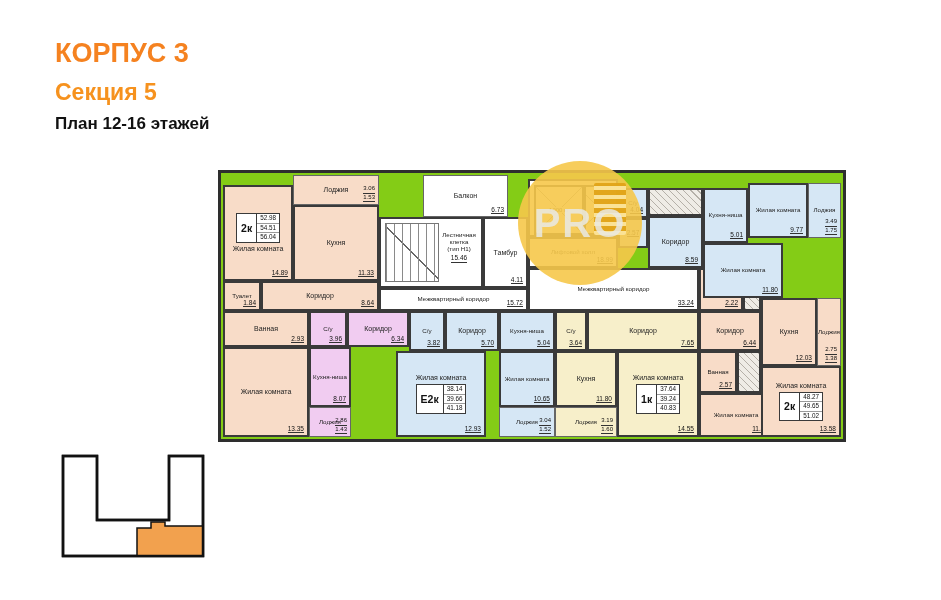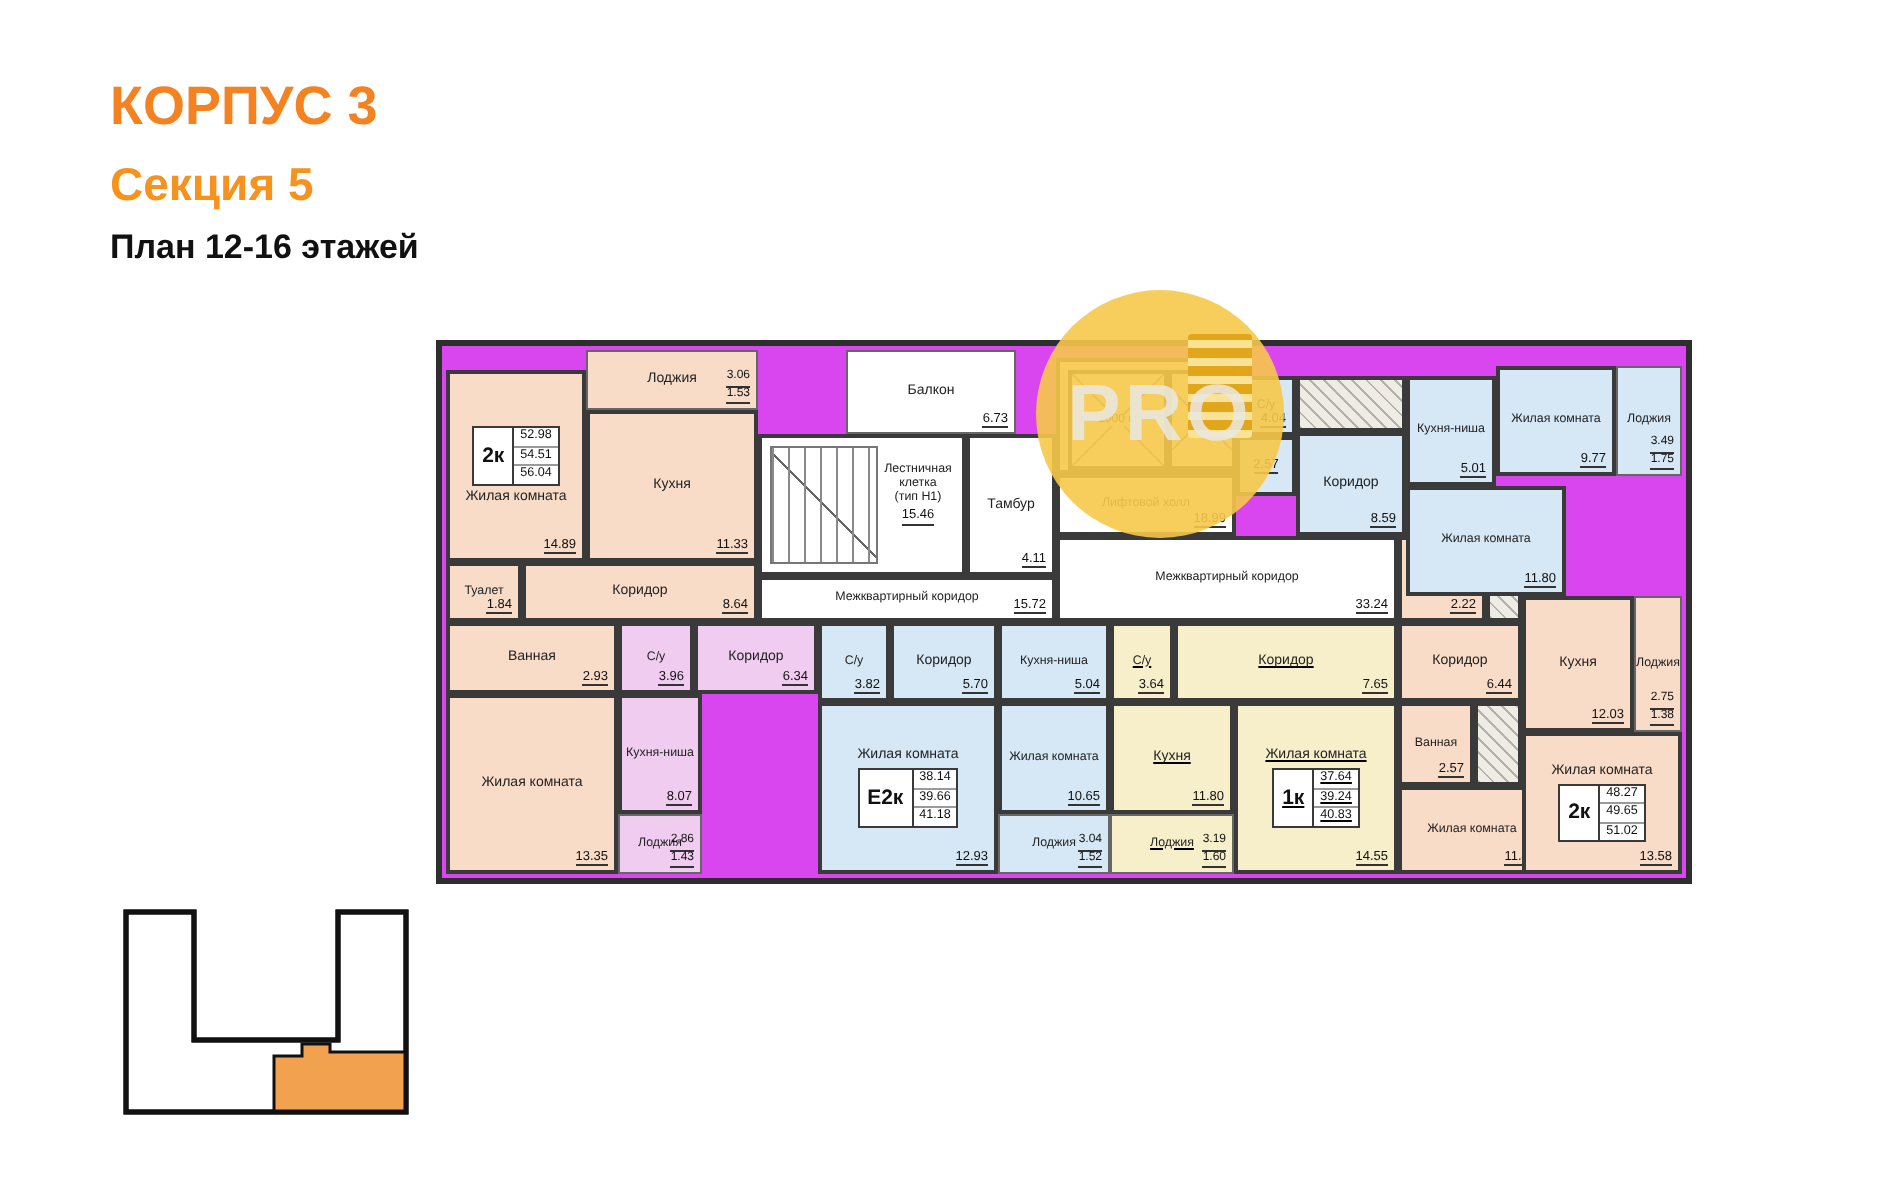--- a/index.html
+++ b/index.html
@@ -5,29 +5,29 @@
   html,body{margin:0;padding:0;}
   body{width:941px;height:600px;position:relative;background:#fff;overflow:hidden;
        font-family:"Liberation Sans", sans-serif;}
   
   #hdr{position:absolute;left:55px;top:40px;}
   #hdr .t1{font-size:27px;font-weight:bold;color:#F58220;line-height:1.0;margin-bottom:14px;}
   #hdr .t2{font-size:23px;font-weight:bold;color:#F6921E;line-height:1.0;margin-bottom:11px;}
   #hdr .t3{font-size:17px;font-weight:bold;color:#111;line-height:1.0;}
   
   #plan{position:absolute;left:218px;top:170px;width:622px;height:266px;
-        border:3px solid #2e2e2e;background:#d946ef;box-sizing:content-box;}
+        border:3px solid #2e2e2e;background:#84cc16;box-sizing:content-box;}
   .room{position:absolute;box-sizing:border-box;border:2px solid #3a3a3a;
         display:flex;flex-direction:column;align-items:center;justify-content:center;
         gap:2px;overflow:hidden;text-align:center;padding:1px;}
   .thin{border-width:1px;border-color:#666;}
   .pink{background:#F8DCC8;}
   .purple{background:#F1CCF1;}
   .blue{background:#D6E7F5;}
-  .yellow{background:#F7EFCA;text-decoration:underline;}
+  .yellow{background:#F7EFCA;}
   .white{background:#ffffff;}
   .hatch{background:repeating-linear-gradient(45deg,#b5b0a8 0 1px,rgba(0,0,0,0) 1px 5px),#efece6;}
   .rname{font-size:7px;line-height:1.1;color:#222;}
   .rname.small{font-size:6.2px;}
   .area{position:absolute;right:3px;bottom:2px;font-size:6.5px;color:#111;
         border-bottom:1px solid #333;line-height:1.15;background:rgba(255,255,255,0.0);}
   .astack{position:absolute;right:3px;bottom:2px;font-size:6px;color:#111;text-align:right;line-height:1.25;}
   .astack span{display:block;border-bottom:1px solid #333;}
   .ctr{position:static;align-self:center;}
   
@@ -44,21 +44,21 @@
                      linear-gradient(45deg,rgba(0,0,0,0) calc(50% - 0.6px),#666 calc(50% - 0.6px),
                      #666 calc(50% + 0.6px),rgba(0,0,0,0) calc(50% + 0.6px));}
   .stairtxt{margin-left:56px;display:flex;flex-direction:column;align-items:center;}
   
   .elev{position:absolute;border:2px solid #3a3a3a;background:
         linear-gradient(45deg,rgba(0,0,0,0) calc(50% - 0.6px),#999 calc(50% - 0.6px),#999 calc(50% + 0.6px),rgba(0,0,0,0) calc(50% + 0.6px)),
         linear-gradient(135deg,rgba(0,0,0,0) calc(50% - 0.6px),#999 calc(50% - 0.6px),#999 calc(50% + 0.6px),rgba(0,0,0,0) calc(50% + 0.6px));
         display:flex;align-items:center;justify-content:center;}
   .cap{font-size:6px;background:#fff;padding:0 1px;color:#111;}
   
-  #wm{position:absolute;left:518px;top:145px;width:124px;height:124px;border-radius:50%;
+  #wm{position:absolute;left:518px;top:161px;width:124px;height:124px;border-radius:50%;
       background:rgba(246,200,74,0.90);z-index:6;display:flex;align-items:center;justify-content:center;}
   #wm .glyph{position:absolute;right:16px;top:22px;width:32px;height:52px;background:rgba(224,163,24,0.95);
       border-radius:2px;background-image:repeating-linear-gradient(0deg,rgba(255,236,170,0.85) 0 4px,rgba(0,0,0,0) 4px 9px);}
   #wm .wtxt{position:relative;font-size:40px;font-weight:bold;letter-spacing:2px;color:rgba(233,233,228,0.85);}
   
   #mini{position:absolute;left:53px;top:450px;}
 </style>
 </head>
 <body>
 
@@ -176,21 +176,21 @@
     <span class="area">3.82</span>
   </div>
   <div class="room blue" style="left:224px;top:138px;width:54px;height:40px">
     <span class="rname">Коридор</span>
     <span class="area">5.70</span>
   </div>
   <div class="room blue" style="left:278px;top:138px;width:56px;height:40px">
     <span class="rname small">Кухня-ниша</span>
     <span class="area">5.04</span>
   </div>
-  <div class="room blue" style="left:188px;top:178px;width:90px;height:86px">
+  <div class="room blue" style="left:175px;top:178px;width:90px;height:86px">
     <span class="rname">Жилая комната</span>
     <div class="aptbox">
       <span class="apttype">Е2к</span>
       <span class="aptvals">
         <span>38.14</span>
         <span>39.66</span>
         <span>41.18</span>
       </span>
     </div>
     <span class="area">12.93</span>

